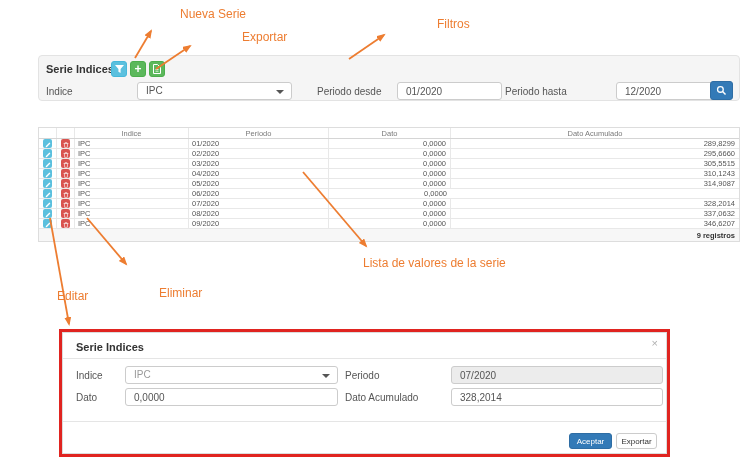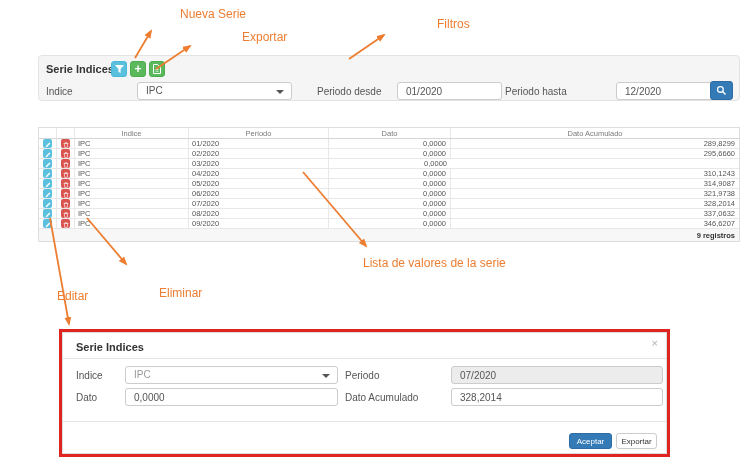--- a/index.html
+++ b/index.html
@@ -200,20 +200,21 @@
           <div class="tc c-del">
             <button class="mini-btn mini-del">
               <span><svg width="6" height="6" viewBox="0 0 10 10">
                   <path d="M1 2.5h8M3.5 2.5V1h3v1.5M2.3 2.5l.5 6.5h4.4l.5-6.5" stroke="#fff" stroke-width="1" fill="none"></path>
                 </svg></span>
             </button>
           </div>
           <div class="tc c-ind">IPC</div>
           <div class="tc c-per">03/2020</div>
           <div class="tc c-dato">0,0000</div>
+          <div class="tc c-acu">305,5515</div>
         </div>
         <div class="trow">
           <div class="tc c-edit">
             <button class="mini-btn mini-edit">
               <span><svg width="6" height="6" viewBox="0 0 10 10">
                   <path d="M1 9l2.2-.6L9 2.6 7.4 1 1.6 6.8z" fill="#fff"></path>
                 </svg></span>
             </button>
           </div>
           <div class="tc c-del">
@@ -259,21 +260,20 @@
           <div class="tc c-del">
             <button class="mini-btn mini-del">
               <span><svg width="6" height="6" viewBox="0 0 10 10">
                   <path d="M1 2.5h8M3.5 2.5V1h3v1.5M2.3 2.5l.5 6.5h4.4l.5-6.5" stroke="#fff" stroke-width="1" fill="none"></path>
                 </svg></span>
             </button>
           </div>
           <div class="tc c-ind">IPC</div>
           <div class="tc c-per">06/2020</div>
           <div class="tc c-dato">0,0000</div>
-          <div class="tc c-acu">321,9738</div>
         </div>
         <div class="trow">
           <div class="tc c-edit">
             <button class="mini-btn mini-edit">
               <span><svg width="6" height="6" viewBox="0 0 10 10">
                   <path d="M1 9l2.2-.6L9 2.6 7.4 1 1.6 6.8z" fill="#fff"></path>
                 </svg></span>
             </button>
           </div>
           <div class="tc c-del">

